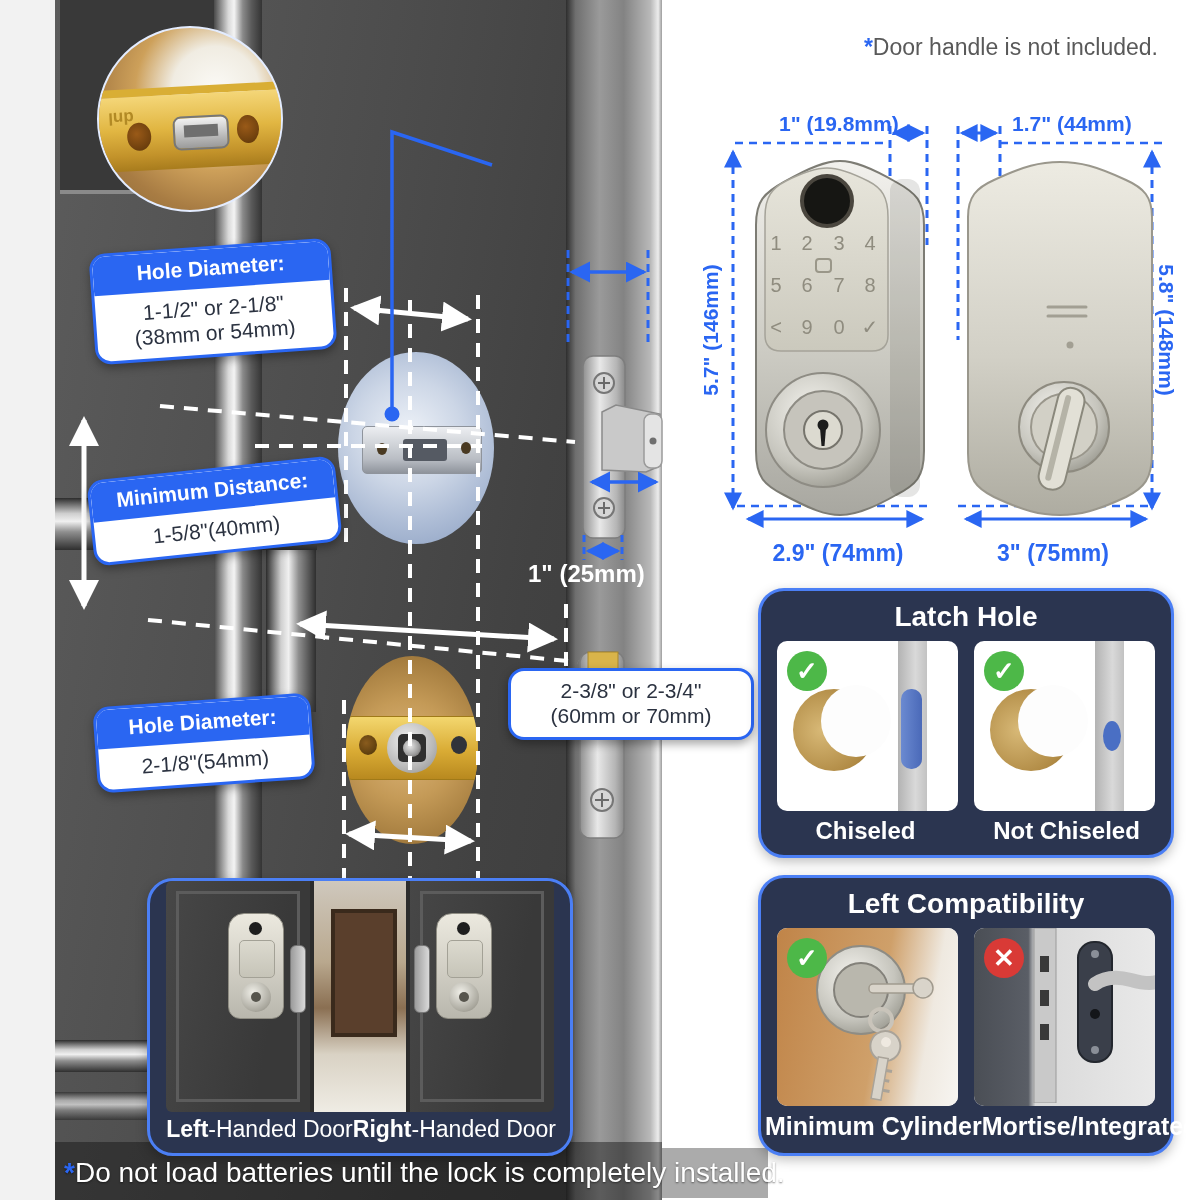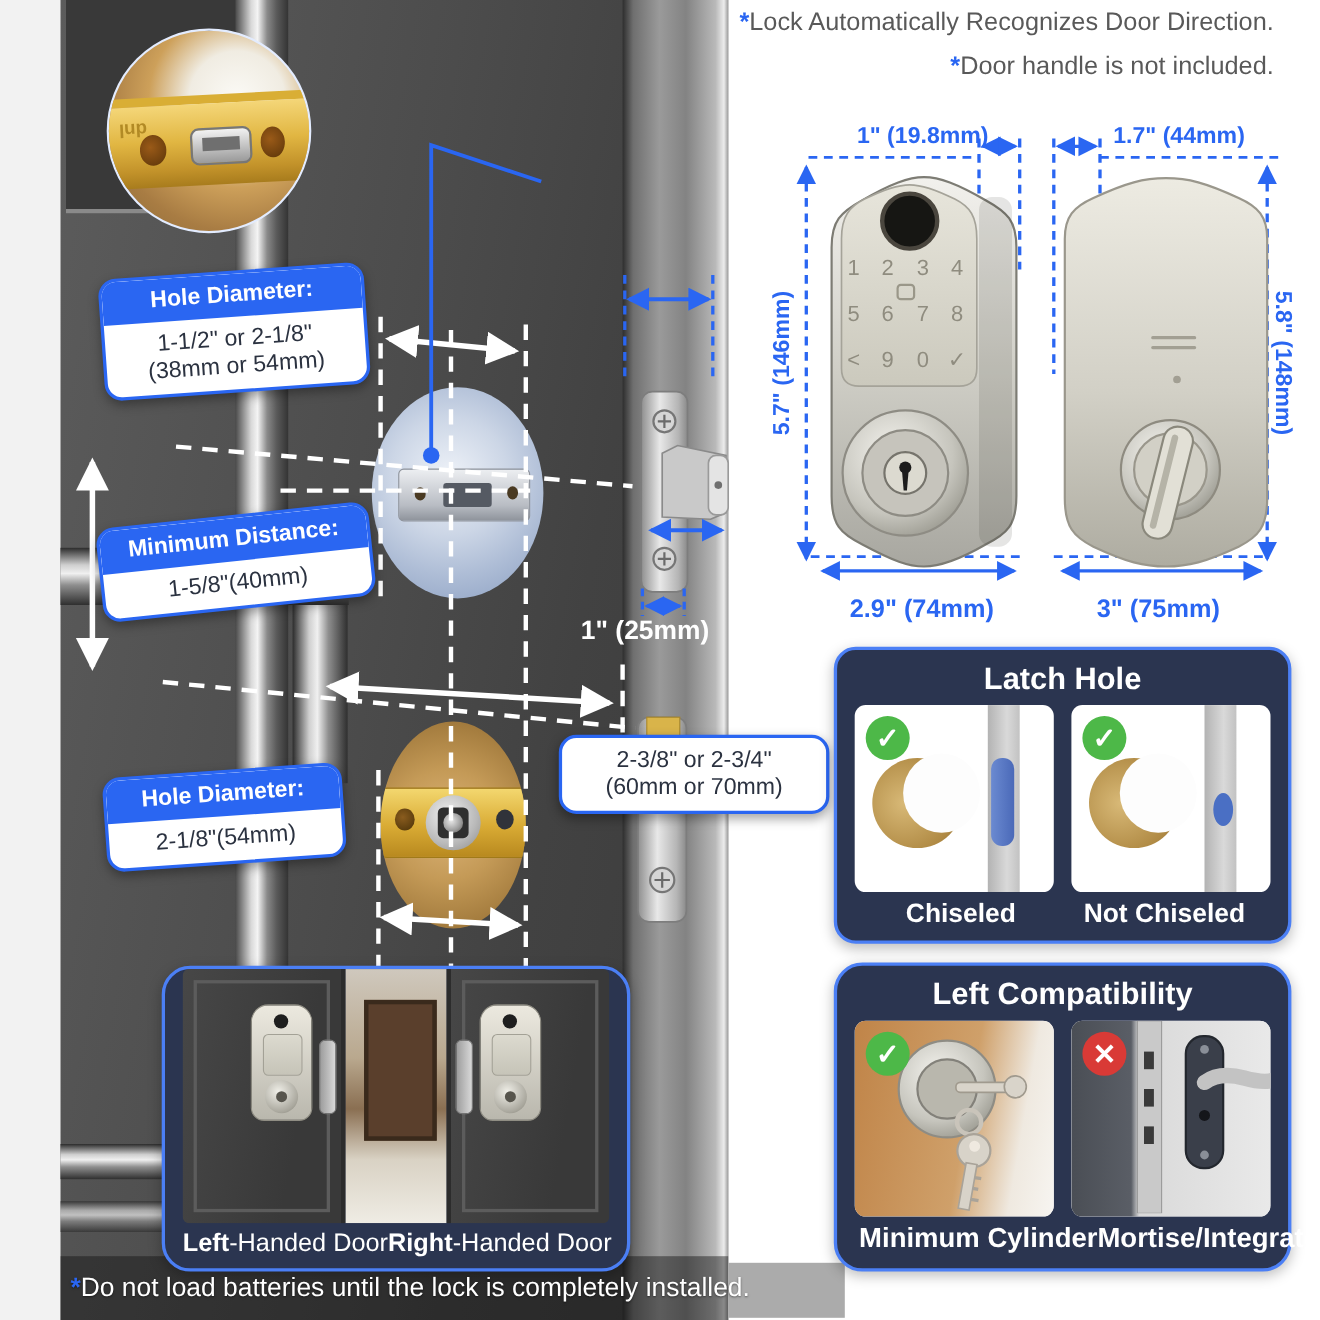--- a/index.html
+++ b/index.html
@@ -59,30 +59,30 @@
      padding:7px 10px 8px;font-size:21px;}
   .callout-b{text-align:center;color:#2b3240;font-weight:500;font-size:21px;line-height:1.2;padding:7px 8px 9px;}
 
   
   .dim{color:#2a66f2;font-weight:bold;font-size:21px;white-space:nowrap;}
   .latch-w{color:#ffffff;font-weight:bold;font-size:24px;white-space:nowrap;}
 
   
   .note-top{right:42px;color:#595959;font-size:23px;font-weight:500;text-align:right;white-space:nowrap;}
   .star{color:#2a66f2;font-weight:bold;}
-  .note-bottom{left:64px;top:1157px;color:#ffffff;font-size:24px;font-weight:500;white-space:nowrap;
+  .note-bottom{left:64px;top:1157px;color:#ffffff;font-size:28px;font-weight:500;white-space:nowrap;
      text-shadow:0 1px 2px rgba(0,0,0,0.5);}
 
   
   .panel{background:#2b3550;border:3px solid #4b7ff5;border-radius:26px;
      box-shadow:0 4px 12px rgba(0,0,0,0.25);display:flex;flex-direction:column;}
   .panel-title{color:#fff;font-weight:bold;text-align:center;font-size:28px;padding:10px 0 8px;}
   .cards{display:flex;gap:16px;padding:0 16px;flex:1;}
   .pcard{flex:1;background:#fff;border-radius:10px;position:relative;overflow:hidden;}
-  .plabels{display:flex;padding:6px 20px 10px;}
+  .plabels{display:flex;padding:6px 4px 10px;}
   .plabel{flex:1;text-align:center;color:#fff;font-size:24px;font-weight:600;white-space:nowrap;}
   .badge{position:absolute;left:10px;top:10px;width:40px;height:40px;border-radius:50%;
      background:#4db848;color:#fff;font-size:26px;font-weight:bold;display:flex;
      align-items:center;justify-content:center;z-index:3;}
   .badge.red{background:#d93a36;}
 
   
   .lh-strip{position:absolute;left:67%;top:0;width:16%;height:100%;
      background:linear-gradient(90deg,#b3b3b3,#d9d9d9 60%,#c2c2c2);}
   .lh-hole{position:absolute;left:16px;top:48px;width:82px;height:82px;border-radius:50%;
@@ -360,28 +360,25 @@
     </div>
   </div>
 
   <div class="abs callout" style="left:508px;top:668px;width:240px;">
     <div class="callout-b">
       <div>2-3/8" or 2-3/4"</div>
       <div>(60mm or 70mm)</div>
     </div>
   </div>
 
-  <div class="abs note-top" style="top:6px;">
-    <span class="star">*</span><span>Lock Automatically Recognizes Door Direction.</span>
-  </div>
-  <div class="abs note-top" style="top:46px;">
+  <div class="abs note-top" style="top:34px;">
     <span class="star">*</span><span>Door handle is not included.</span>
   </div>
 
-  <div class="abs panel" style="left:758px;top:588px;width:410px;height:264px;border-radius:20px;">
+  <div class="abs panel" style="left:758px;top:588px;width:410px;height:264px;">
     <div class="panel-title">Latch Hole</div>
     <div class="cards">
       <div class="pcard">
         <div class="badge">✓</div>
         <div class="lh-strip"></div>
         <div class="lh-hole"></div>
         <div class="lh-latch"></div>
       </div>
       <div class="pcard">
         <div class="badge">✓</div>

